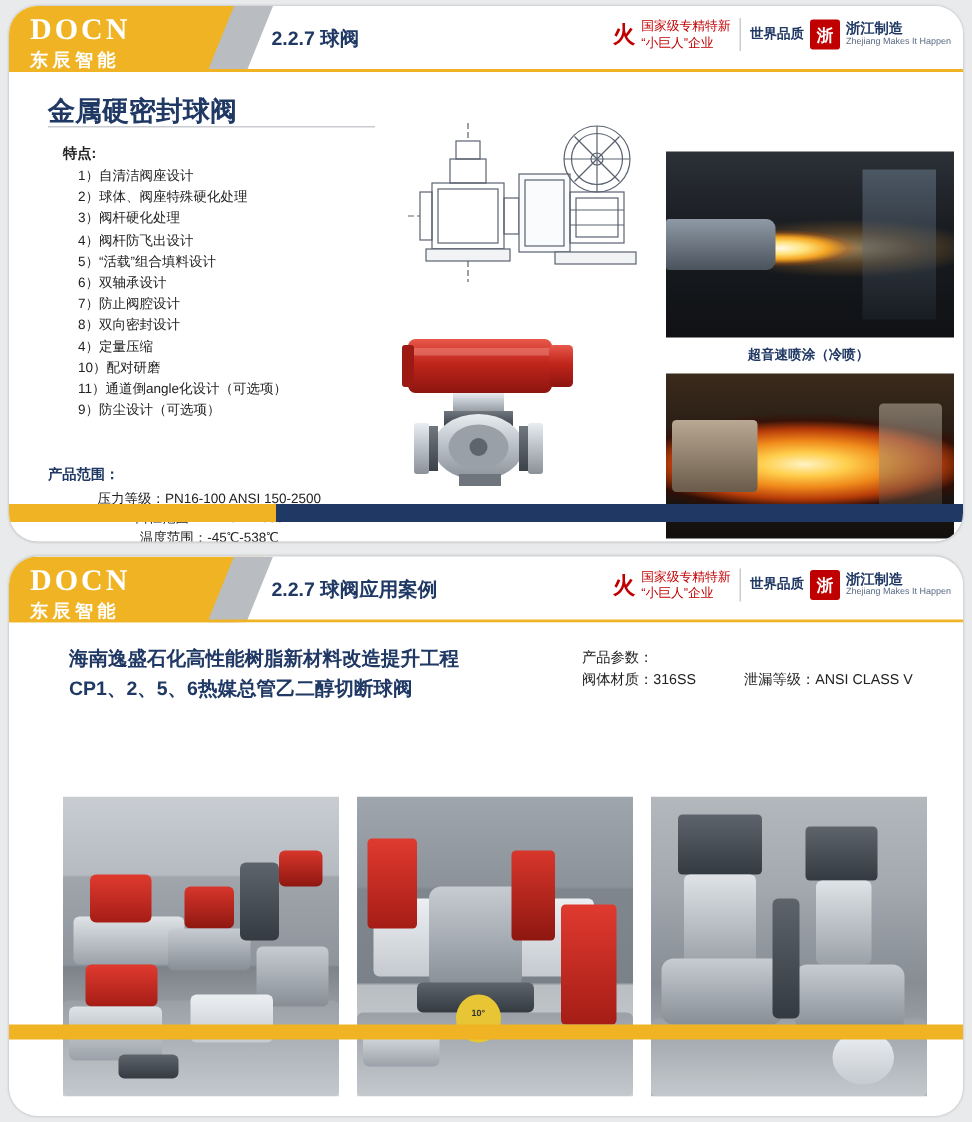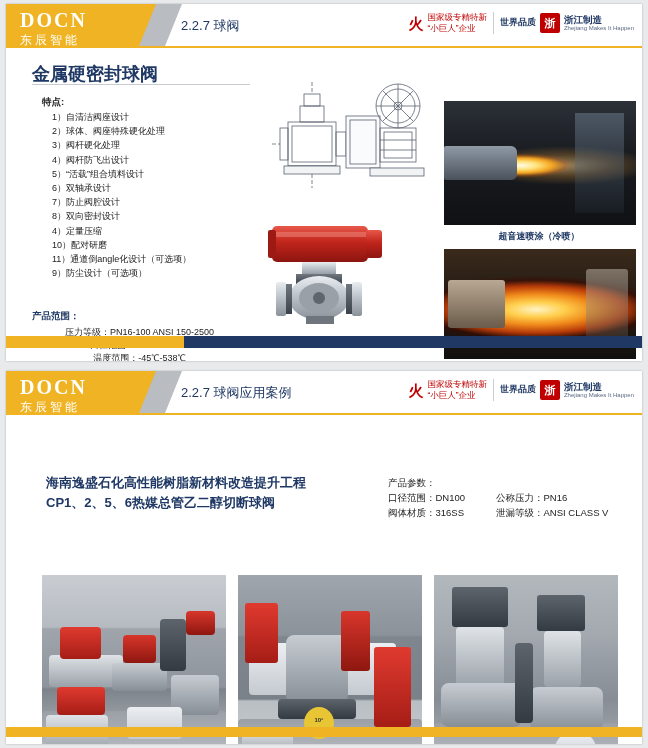--- a/index.html
+++ b/index.html
@@ -20,20 +20,21 @@
   }
 
   
   .slide {
     position: absolute;
     left: 6px;
     width: 636px;
     background: #ffffff;
     box-shadow: 0 0 2px rgba(0,0,0,0.25);
     overflow: hidden;
+    border-radius: 19px;
   }
   #slide-1 { top: 4px; height: 357px; }
   #slide-2 { top: 371px; height: 373px; }
 
   
   .hdr {
     position: relative;
     height: 44px;
     background: #ffffff;
     overflow: hidden;
@@ -69,27 +70,27 @@
   .logo-main {
     font-size: 20px;
     font-weight: bold;
     letter-spacing: 2px;
     font-family: "Liberation Serif", serif;
   }
   .logo-sub {
     margin-top: 4px;
     font-size: 12px;
     letter-spacing: 3px;
-    font-weight: normal;
+    font-weight: bold;
   }
   .hdr-title {
     position: absolute;
     left: 175px; top: 13px;
     font-size: 13px;
-    font-weight: normal;
+    font-weight: bold;
     color: #1f3864;
   }
   .hdr-right {
     position: absolute;
     right: 8px; top: 8px;
     display: flex;
     align-items: center;
     gap: 6px;
   }
   .cert {
@@ -260,21 +261,20 @@
     position: absolute;
     left: 178px; top: 0;
     right: 0; height: 12px;
     background: #1f3864;
   }
 
   
   .s2-body {
     position: relative;
     height: 278px;
-    margin-top: 44px;
   }
   .s2-title {
     position: absolute;
     left: 40px; top: 14px;
     width: 330px;
     font-size: 13px;
     font-weight: bold;
     color: #1f3864;
     line-height: 20px;
   }
@@ -571,24 +571,20 @@
     <div class="s2-body">
 
       <div class="s2-title">
         <div>海南逸盛石化高性能树脂新材料改造提升工程</div>
         <div>CP1、2、5、6热媒总管乙二醇切断球阀</div>
       </div>
 
       <div class="s2-params">
         <div class="p-title">产品参数：</div>
         <div class="p-row">
-          <span>口径范围：DN100</span>
-          <span>公称压力：PN16</span>
-        </div>
-        <div class="p-row">
           <span>阀体材质：316SS</span>
           <span>泄漏等级：ANSI CLASS V</span>
         </div>
       </div>
 
       <div class="gallery">
 
         <div class="gal-item">
           <div class="ph ph-shop-1">
             <div class="blob floor" style="left:0;top:68%;width:100%;height:32%;"></div>

